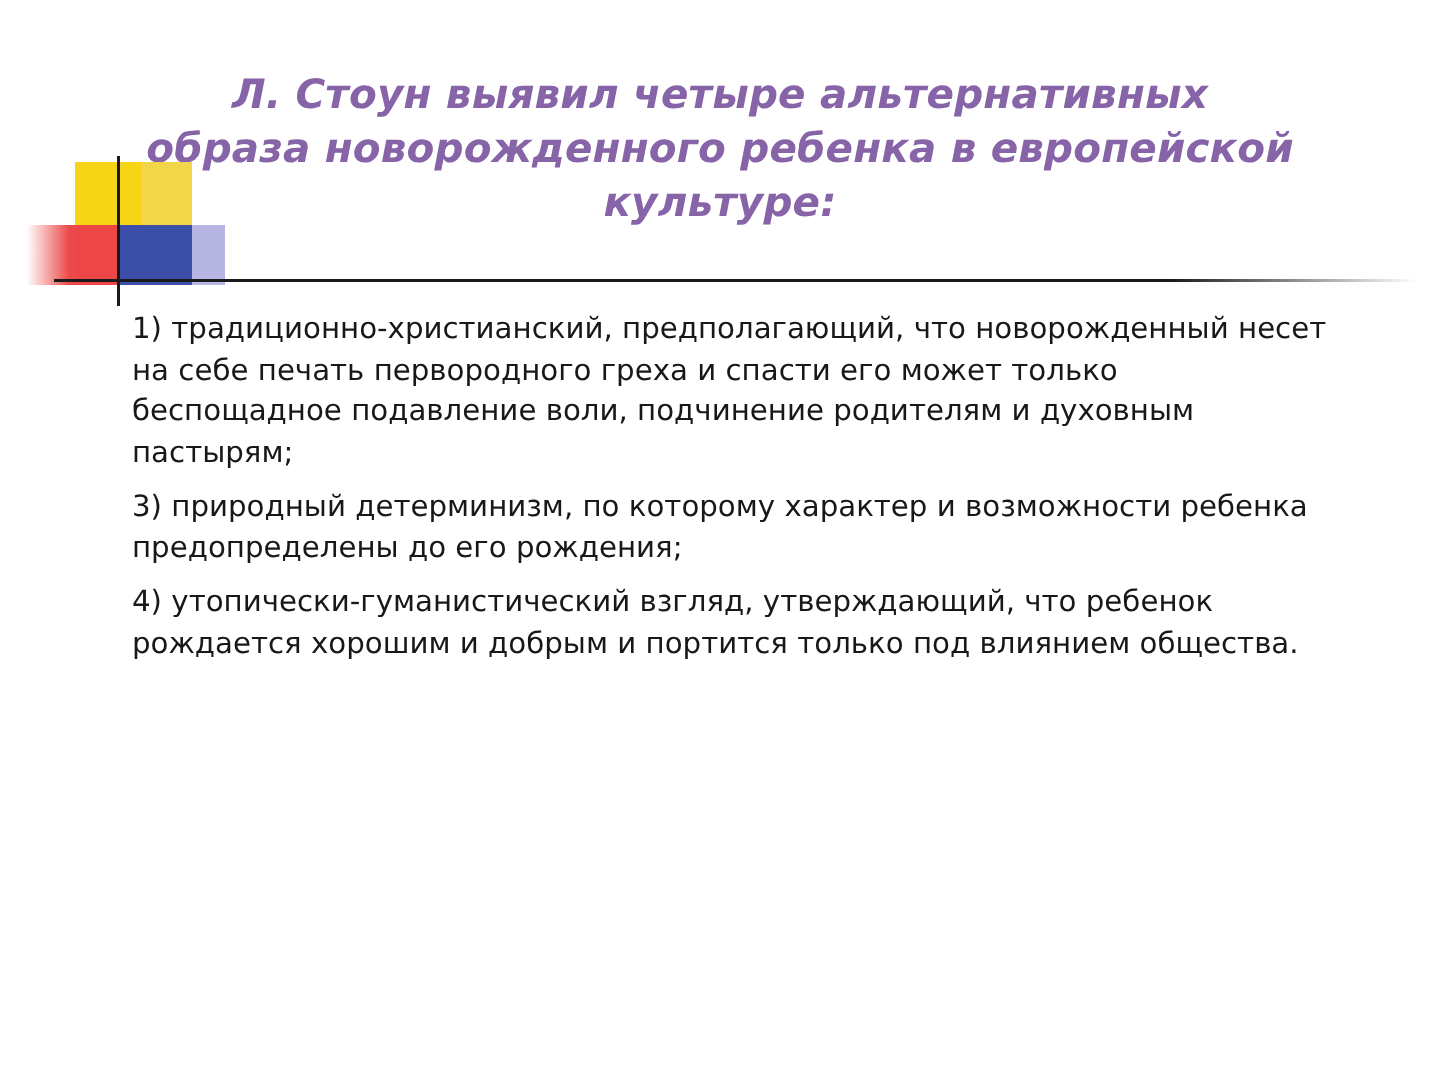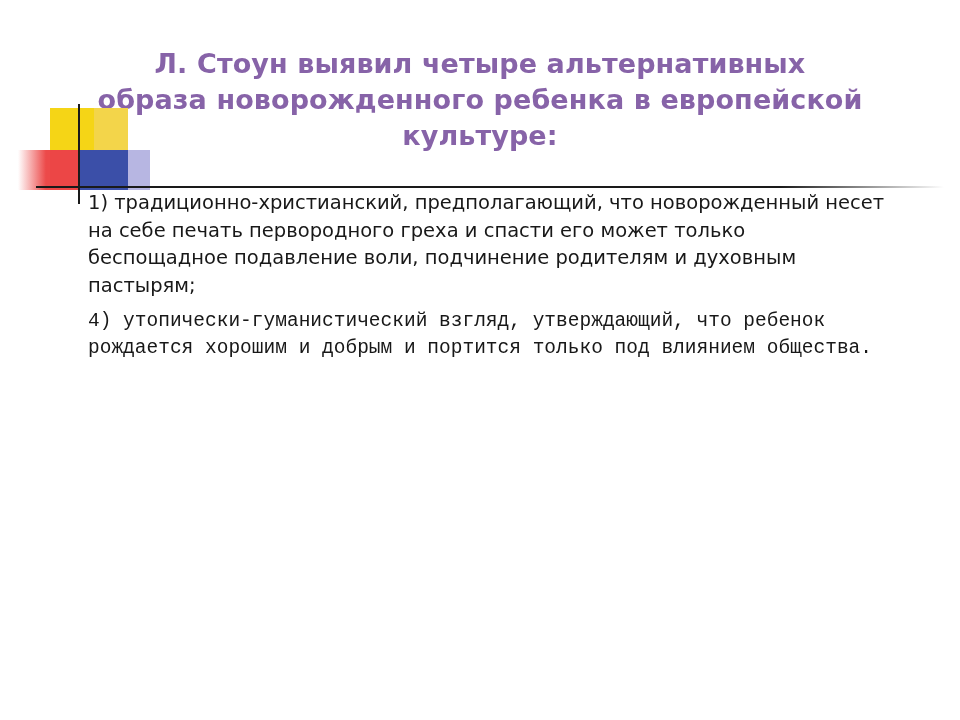--- a/index.html
+++ b/index.html
@@ -25,20 +25,21 @@
     position: absolute;
     left: 96px;
     top: 28px;
     width: 768px;
     text-align: center;
     color: #8763a8;
     font-size: 27px;
     line-height: 1.33;
     font-family: "DejaVu Sans", "Liberation Sans", sans-serif;
     letter-spacing: 0.1px;
+    font-style: italic;
   }
 
   
   .deco {
     position: absolute;
     left: 14px;
     top: 104px;
     width: 160px;
     height: 100px;
   }
@@ -104,33 +105,32 @@
     top: 186px;
     width: 908px;
     height: 2px;
     background: linear-gradient(to right, #1a1a1a 0%, #1a1a1a 82%, rgba(26,26,26,0) 100%);
   }
 
   
   .body-text {
     position: absolute;
     left: 88px;
-    top: 189px;
+    top: 205px;
     width: 800px;
     color: #181818;
     font-size: 19.5px;
     line-height: 1.42;
   }
   .body-text p {
     margin: 0 0 8px 0;
     text-align: left;
   }
   .body-text p:last-child {
     margin-bottom: 0;
-    font-family: Liberation Mono, monospace;
   }
 </style>
 </head>
 <body>
 
 <div class="slide">
 
   <h1 class="slide-title">Л. Стоун выявил четыре альтернативных образа новорожденного ребенка в европейской культуре:</h1>
 
   <div class="deco">
@@ -140,16 +140,17 @@
     <div class="sq-red-solid"></div>
     <div class="sq-blue"></div>
     <div class="sq-lav"></div>
     <div class="v-rule"></div>
   </div>
 
   <div class="h-rule"></div>
 
   <div class="body-text">
     <p>1) традиционно-христианский, предполагающий, что новорожденный несет на себе печать первородного греха и спасти его может только беспощадное подавление воли, подчинение родителям и духовным пастырям;</p>
+    <p>3) природный детерминизм, по которому характер и возможности ребенка предопределены до его рождения;</p>
     <p>4) утопически-гуманистический взгляд, утверждающий, что ребенок рождается хорошим и добрым и портится только под влиянием общества.</p>
   </div>
 
 </div>
 
 </body></html>

